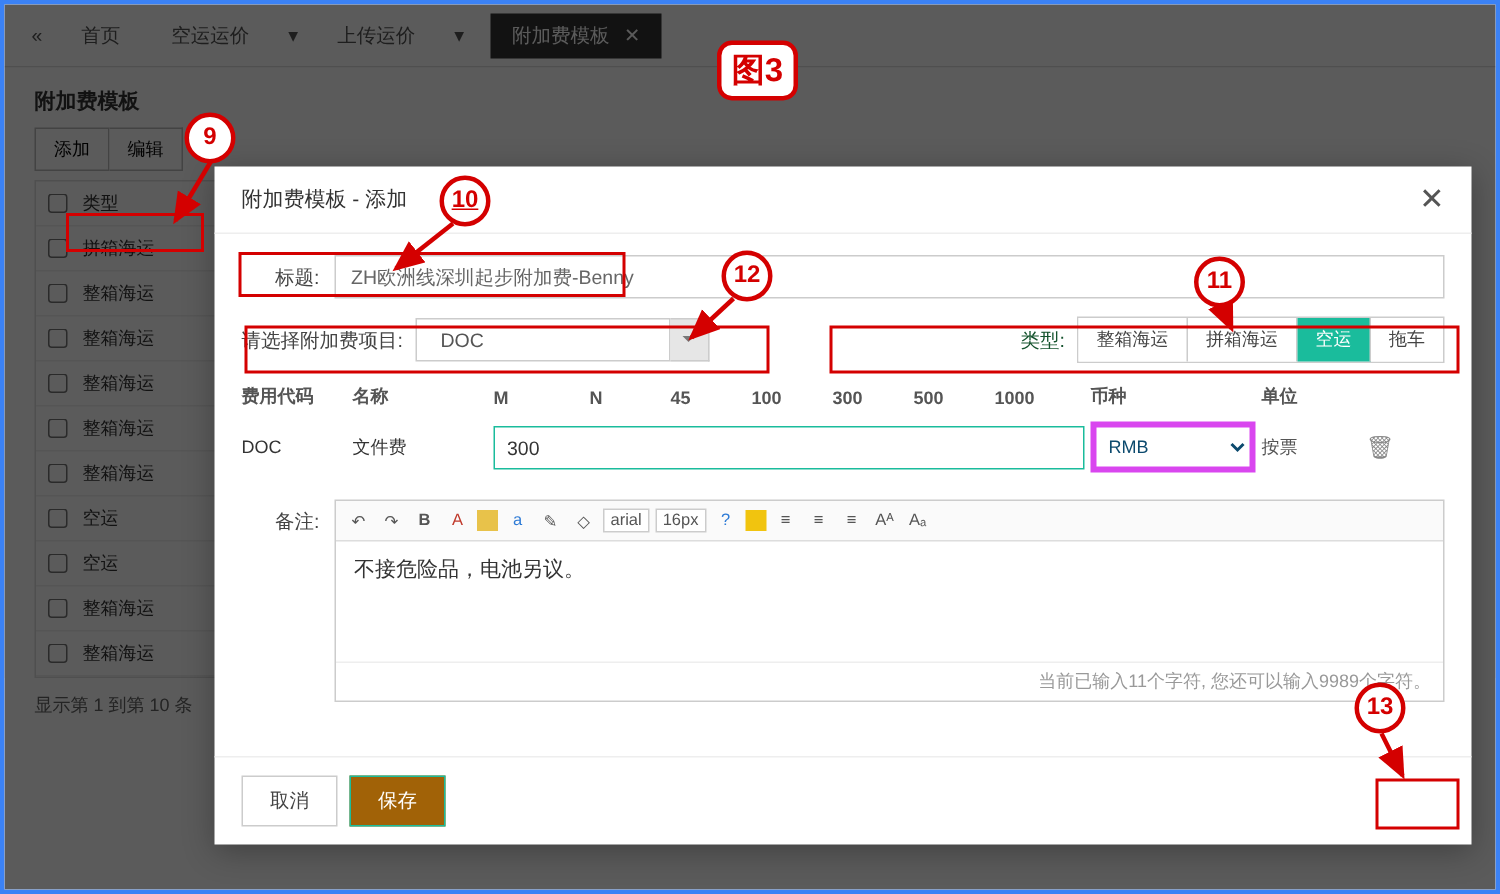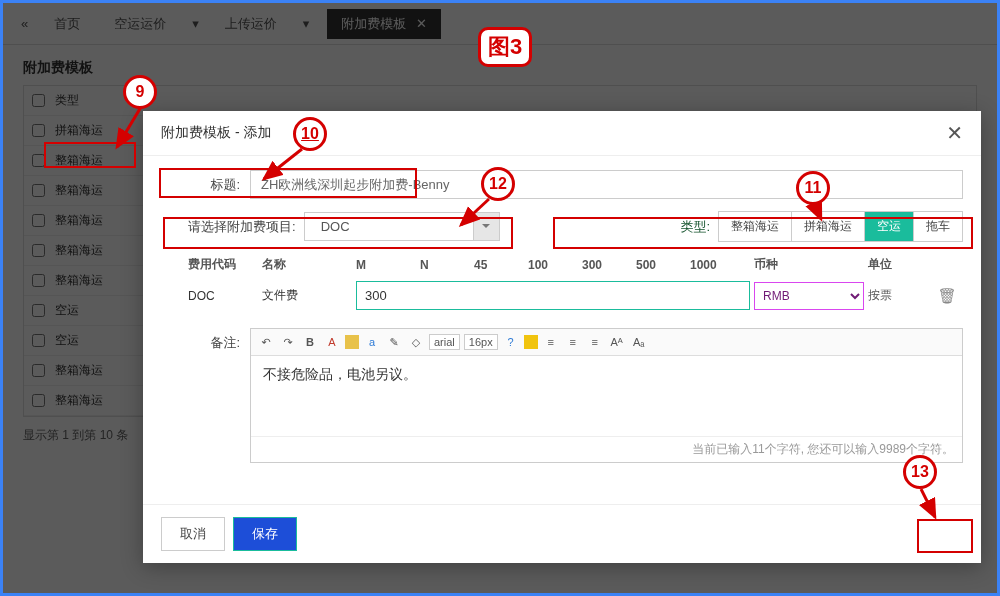--- a/index.html
+++ b/index.html
@@ -22,21 +22,21 @@
 .pager { padding: 10px 20px; font-size: 12px; color: #666; }
 
 
 .dim { position: absolute; inset: 0; background: rgba(0,0,0,0.35); }
 
 
 .modal { position: absolute; top: 108px; left: 140px; right: 16px; bottom: 30px; background: #fff; box-shadow: 0 4px 20px rgba(0,0,0,0.3); display: flex; flex-direction: column; }
 .modal-head { display: flex; align-items: center; justify-content: space-between; padding: 12px 18px; border-bottom: 1px solid #eee; }
 .modal-head .ttl { font-size: 14px; }
 .modal-head .xclose { font-size: 20px; cursor: pointer; color: #555; line-height: 1; }
-.modal-body { flex: 1; padding: 14px 18px 10px; overflow: auto; margin-left: 27px; }
+.modal-body { flex: 1; padding: 14px 18px 10px; overflow: auto; }
 .modal-foot { display: flex; justify-content: flex-start; gap: 8px; padding: 12px 18px; border-top: 1px solid #eee; }
 
 .row { display: flex; align-items: center; margin-bottom: 12px; gap: 10px; }
 .lbl { width: 52px; text-align: right; color: #444; }
 .tinput { flex: 1; border: 1px solid #ccc; padding: 6px 10px; font-size: 13px; color: #666; }
 
 .row2 { display: flex; align-items: center; gap: 14px; margin-bottom: 14px; }
 .selwrap { display: flex; align-items: center; gap: 8px; }
 .sellbl { color: #444; }
 .selbox { display: flex; }
@@ -51,35 +51,35 @@
 .seg .opt:last-child { border-right: none; }
 .seg .opt.active { background: #1abc9c; color: #fff; }
 
 .gridhead, .gridrow { display: grid; grid-template-columns: 70px 90px 60px 50px 50px 50px 50px 50px 60px 110px 60px 30px; align-items: center; gap: 4px; font-size: 12px; }
 .gridhead { color: #555; font-weight: bold; padding-bottom: 8px; }
 .gridhead div { text-align: left; }
 .gridrow { padding-bottom: 12px; }
 .gridrow .wideinput { grid-column: 3 / 10; }
 .gridrow .wideinput input { width: 100%; border: 1px solid #1abc9c; padding: 6px 8px; font-size: 13px; color: #333; outline: none; }
 .gridrow .cursel { display: flex; }
-.gridrow .cursel select { width: 100%; border: 1px solid #d946ef; padding: 5px 4px; font-size: 12px; color: #701a75; background: #fff; }
+.gridrow .cursel select { width: 100%; border: 4px solid #d946ef; padding: 5px 4px; font-size: 12px; color: #0c4a6e; background: #fff; }
 .gridrow .unit { color: #555; }
 .gridrow .trash { color: #888; font-size: 15px; cursor: pointer; text-align: center; }
 
 .remark { display: flex; gap: 10px; margin-top: 6px; }
 .remark .rlbl { width: 52px; text-align: right; color: #444; padding-top: 6px; }
 .editor { flex: 1; border: 1px solid #ccc; display: flex; flex-direction: column; }
 .ed-toolbar { display: flex; align-items: center; gap: 4px; padding: 4px 6px; border-bottom: 1px solid #ddd; background: #fafafa; flex-wrap: wrap; font-size: 11px; }
 .ed-toolbar .tb { width: 18px; height: 18px; border: 1px solid transparent; display: inline-flex; align-items: center; justify-content: center; color: #555; font-size: 11px; cursor: pointer; }
 .ed-toolbar .tbsel { border: 1px solid #ccc; padding: 1px 4px; font-size: 11px; color: #555; background: #fff; }
 .ed-body { flex: 1; padding: 10px 12px; min-height: 80px; font-size: 14px; color: #333; }
 .ed-foot { text-align: right; font-size: 12px; color: #999; padding: 4px 8px; border-top: 1px solid #eee; }
 
 .btn { border: 1px solid #ccc; background: #fff; padding: 7px 18px; font-size: 13px; cursor: pointer; color: #444; }
-.btn.primary { background: #1d4ed8; color: #fff; border-color: #1abc9c; }
+.btn.primary { background: #a16207; color: #fff; border-color: #1abc9c; }
 
 
 .badge { position: absolute; width: 34px; height: 34px; border: 3px solid #d40000; border-radius: 50%; background: #fff; display: flex; align-items: center; justify-content: center; font-weight: bold; color: #d40000; font-size: 16px; z-index: 100; box-shadow: 0 0 0 2px #fff inset; }
 .badge.big { width: 54px; height: 40px; border-radius: 10px; font-size: 22px; }
 .arrow { position: absolute; z-index: 99; }
 .arrow svg { overflow: visible; }
 .hl { position: absolute; border: 2px solid #d40000; z-index: 98; pointer-events: none; }
 </style>
 </head>
 <body>
@@ -92,20 +92,24 @@
     <span>▾</span>
     <span class="tab">上传运价</span>
     <span>▾</span>
     <span class="tab active">
       <span>附加费模板</span>
       <span class="close">✕</span>
     </span>
   </div>
   <div class="pgtitle">附加费模板</div>
   <div class="tblwrap">
+    <div class="btnrow">
+      <button>添加</button>
+      <button>编辑</button>
+    </div>
     <div class="tbl">
       <div class="tblrow">
           <input type="checkbox" style="">
           <span>类型</span>
         </div>
       <div class="tblrow">
           <input type="checkbox" style="">
           <span>拼箱海运</span>
         </div>
       <div class="tblrow">

